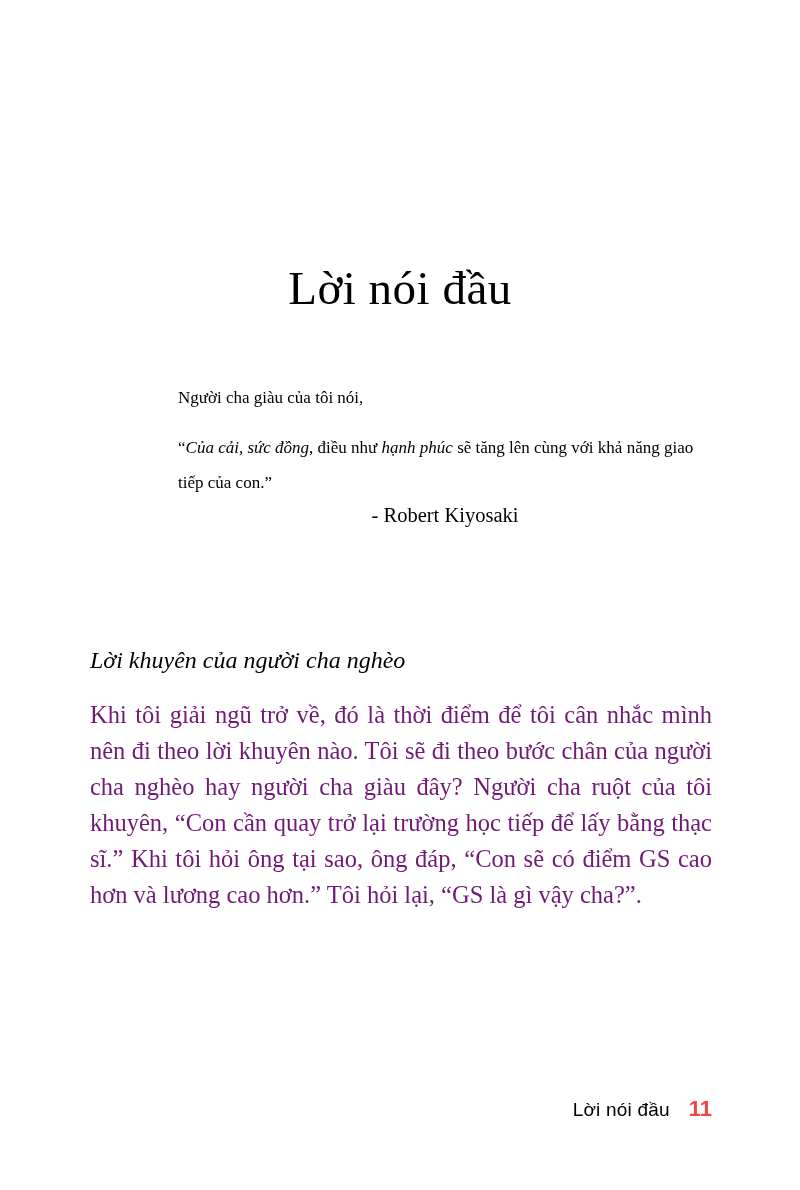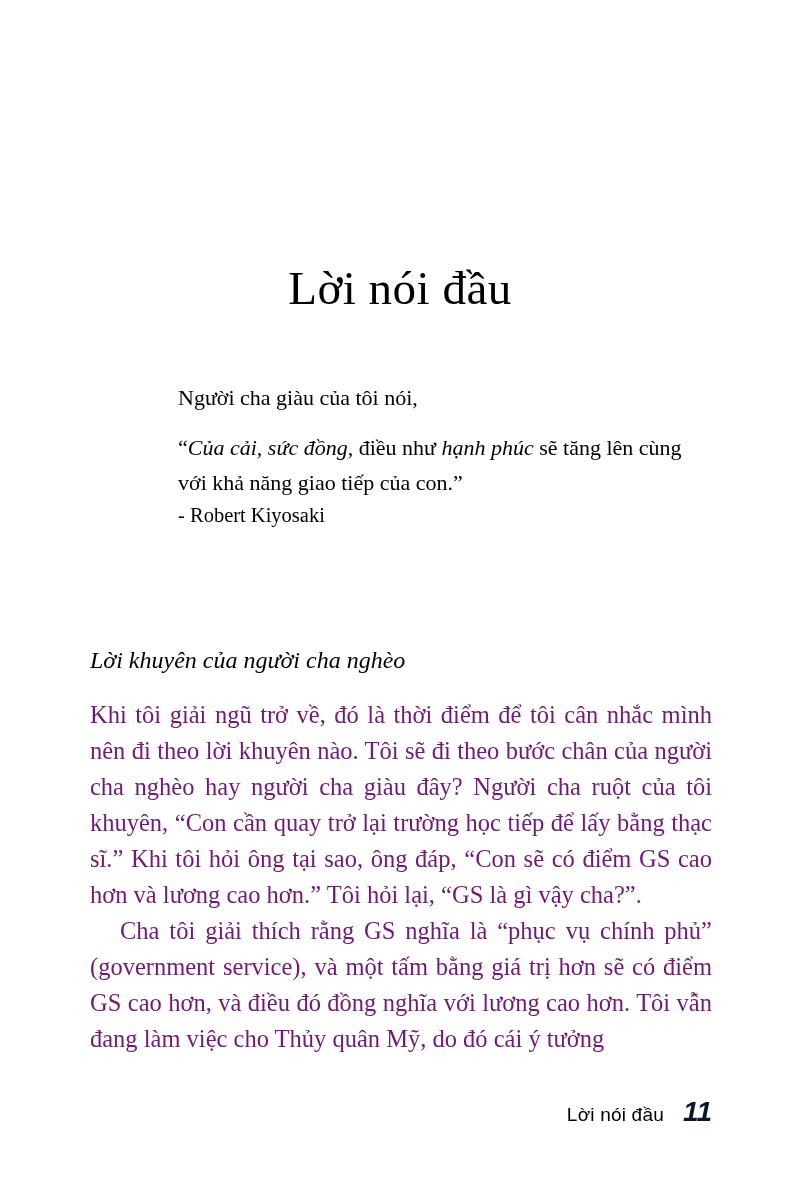--- a/index.html
+++ b/index.html
@@ -31,39 +31,39 @@
     line-height: 1.1;
     color: #000000;
   }
 
   
   .epigraph {
     position: absolute;
     left: 178px;
     top: 380px;
     width: 534px;
-    font-size: 22px;
+    font-size: 17px;
     line-height: 35px;
     color: #000000;
   }
   .epigraph .lead {
     margin: 0 0 15px 0;
   }
   .epigraph .quote-body {
     margin: 0;
   }
   .epigraph .quote-body i {
     font-style: italic;
   }
   .attribution {
     position: absolute;
     left: 178px;
     top: 500px;
     width: 534px;
-    text-align: left;
+    text-align: center;
     font-size: 20.5px;
     line-height: 30px;
     color: #000000;
   }
 
   
   .section-heading {
     position: absolute;
     left: 90px;
     top: 627px;
@@ -112,24 +112,23 @@
     gap: 19px;
     font-family: "Liberation Sans", "DejaVu Sans", sans-serif;
   }
   .footer-label {
     font-size: 19px;
     font-weight: 400;
     color: #000000;
     letter-spacing: 0.2px;
   }
   .footer-page-number {
-    font-size: 28px;
+    font-size: 22px;
     font-weight: 700;
-    color: #0f172a;
-    font-style: italic;
+    color: #ef4444;
   }
 
   
   .mascot {
     position: absolute;
     left: 712px;
     top: 1073px;
     width: 76px;
     height: 80px;
   }
@@ -150,21 +149,20 @@
     <p class="lead">Người cha giàu của tôi nói,</p>
     <p class="quote-body"><span>“</span><i>Của cải, sức đồng</i><span>, điều như </span><i>hạnh phúc</i><span> sẽ tăng lên cùng với khả năng giao tiếp của con.”</span></p>
   </div>
 
   <div class="attribution">- Robert Kiyosaki</div>
 
   <h2 class="section-heading">Lời khuyên của người cha nghèo</h2>
 
   <div class="body-copy">
     <p>Khi tôi giải ngũ trở về, đó là thời điểm để tôi cân nhắc mình nên đi theo lời khuyên nào. Tôi sẽ đi theo bước chân của người cha nghèo hay người cha giàu đây? Người cha ruột của tôi khuyên, “Con cần quay trở lại trường học tiếp để lấy bằng thạc sĩ.” Khi tôi hỏi ông tại sao, ông đáp, “Con sẽ có điểm GS cao hơn và lương cao hơn.” Tôi hỏi lại, “GS là gì vậy cha?”.</p>
-    <p class="indented">Cha tôi giải thích rằng GS nghĩa là “phục vụ chính phủ” (government service), và một tấm bằng giá trị hơn sẽ có điểm GS cao hơn, và điều đó đồng nghĩa với lương cao hơn. Tôi vẫn đang làm việc cho Thủy quân Mỹ, do đó cái ý tưởng</p>
   </div>
 
   <div class="footer">
     <div class="footer-inner">
       <span class="footer-label">Lời nói đầu</span>
       <span class="footer-page-number">11</span>
     </div>
   </div>
 
   <div class="mascot">

